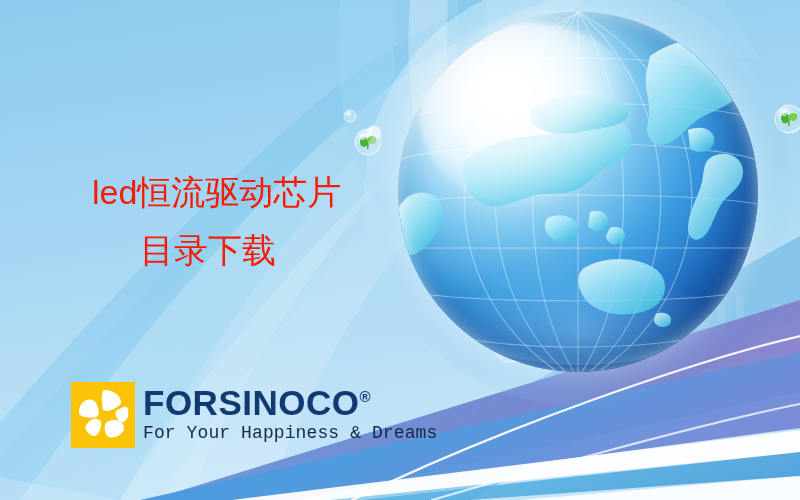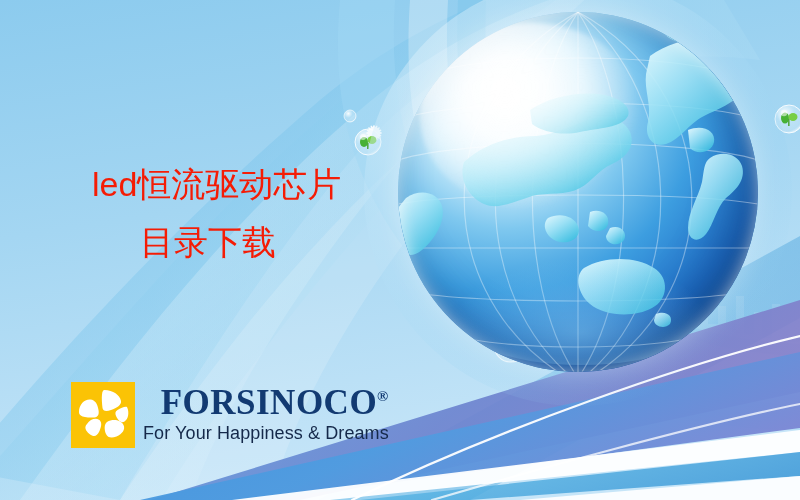--- a/index.html
+++ b/index.html
@@ -84,21 +84,21 @@
     border-radius: 50%;
     background: radial-gradient(ellipse at 50% 70%,
         rgba(160,220,250,0.42) 0%,
         rgba(160,220,250,0.0) 70%);
   }
 
   
   .headline {
     position: absolute;
     left: 92px;
-    top: 155px;
+    top: 163px;
     color: #f51c05;
     font-size: 34px;
     line-height: 58px;
     font-family: "Liberation Sans", "DejaVu Sans", sans-serif;
     white-space: nowrap;
     letter-spacing: 0px;
   }
   .headline .line2 { display: block; padding-left: 8px; margin-left: 40px; }
 
   
@@ -120,37 +120,36 @@
     margin-top: 2px;
   }
   .logo-name {
     display: block;
     color: #123a72;
     font-size: 35px;
     font-weight: bold;
     letter-spacing: 0.5px;
     line-height: 38px;
     white-space: nowrap;
-    font-family: Liberation Serif, serif;
-    text-align: right;
+    font-family: Liberation Sans, sans-serif;
   }
   .logo-name sup {
     font-size: 15px;
     vertical-align: super;
     line-height: 0;
   }
   .logo-tag {
     display: block;
     color: #15294a;
     font-size: 18px;
     line-height: 21px;
     letter-spacing: 0.1px;
     white-space: nowrap;
     margin-top: 1px;
-    font-family: Liberation Sans, sans-serif;
+    font-family: Liberation Mono, monospace;
   }
 </style>
 </head>
 <body>
 
 <div class="banner">
 
   <div class="bg-layer">
     <svg class="bg-svg" viewBox="0 0 800 500" preserveAspectRatio="none">
       <defs>

